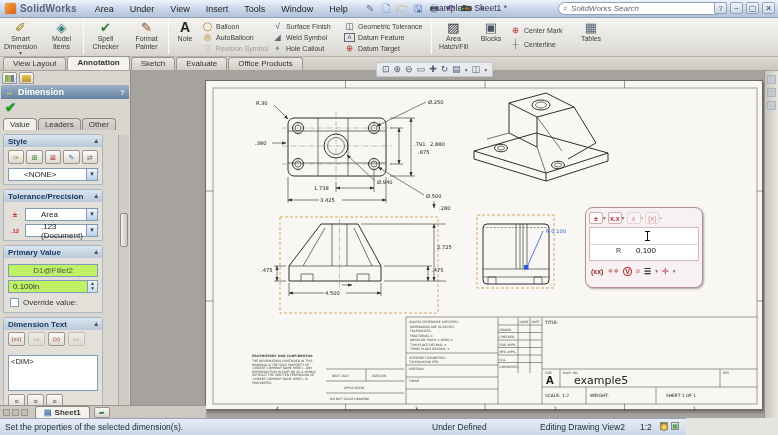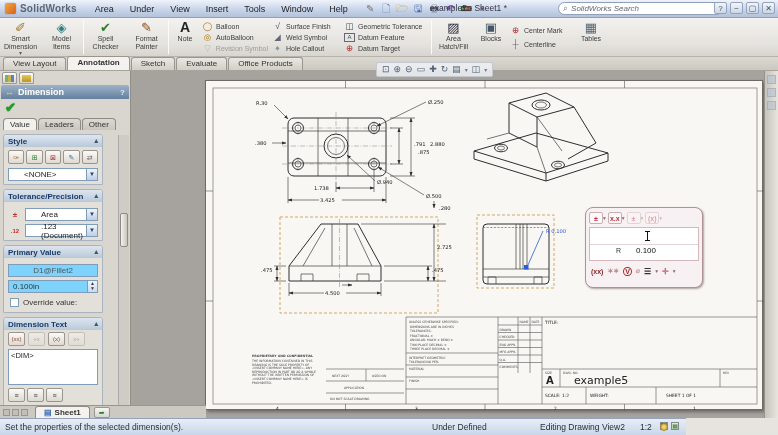--- a/index.html
+++ b/index.html
@@ -55,26 +55,26 @@
 .sect-h{height:12px;background:linear-gradient(#dde6ef,#b9c8d8);color:#1c3a66;font-size:8px;font-weight:bold;display:flex;align-items:center;padding:0 4px;border-radius:2px 2px 0 0}
 .sect-h .car{margin-left:auto;color:#456;font-size:7px}
 .sect-b{padding:3px 4px}
 .btnrow{display:flex;gap:2px;justify-content:flex-end}
 .sbtn{width:17px;height:14px;border:1px solid #9a958d;border-radius:2px;background:linear-gradient(#fbfaf8,#dedad2);font-size:7px;text-align:center;line-height:13px}
 .dd{margin-top:4px;height:13px;background:#fff;border:1px solid #7f9db9;display:flex;align-items:center;font-size:8px;padding-left:15px;color:#222;position:relative}
 .dd .ddb{position:absolute;right:0;top:0;width:11px;height:100%;background:linear-gradient(#eef3fa,#bcd0e8);border-left:1px solid #7f9db9;font-size:6px;text-align:center;line-height:11px;color:#345}
 .tolrow{display:flex;align-items:center;gap:3px;margin-top:3px}
 .tolic{width:14px;height:12px;font-size:8px;font-weight:bold;color:#c03030;text-align:center;line-height:12px}
 .tolrow .dd{margin-top:0;flex:1}
-.fld{margin-top:3px;height:13px;background:#7dd3fc;border:1px solid #7f9db9;font-size:8px;display:flex;align-items:center;justify-content:center;color:#333;position:relative}
+.fld{margin-top:3px;height:13px;background:#bef264;border:1px solid #7f9db9;font-size:8px;display:flex;align-items:center;justify-content:center;color:#333;position:relative}
 .fld.left{justify-content:flex-start;padding-left:4px}
 .spin{position:absolute;right:0;top:0;width:10px;height:100%;border-left:1px solid #7f9db9;background:linear-gradient(#f2f5fa,#ccd9ea);font-size:5px;line-height:5px;text-align:center;color:#345}
 .chkrow{display:flex;align-items:center;gap:4px;margin:5px 2px 2px;font-size:8px;color:#333}
 .chk{width:9px;height:9px;background:#fff;border:1px solid #7f9db9}
-.dimtxt{margin-top:3px;width:100%;height:36px;background:#fff;border:1px solid #7f9db9;font-size:7.5px;padding:1px 2px;color:#222}
+.dimtxt{margin-top:9px;width:100%;height:36px;background:#fff;border:1px solid #7f9db9;font-size:7.5px;padding:1px 2px;color:#222}
 .alignrow{display:flex;gap:2px;margin-top:3px;justify-content:flex-start}
 #panel-scroll{position:absolute;right:1px;top:64px;width:11px;height:270px;background:#cfccc5;border-left:1px solid #aaa}
 #panel-thumb{position:absolute;left:1px;top:78px;width:8px;height:34px;background:linear-gradient(90deg,#f2f1ee,#c9c5bd);border:1px solid #8f8b83;border-radius:2px}
 
 
 #canvas{position:absolute;left:131px;top:71px;width:633px;height:347px;background:#a6a39e}
 #sheet{position:absolute;left:205px;top:80px;width:558px;height:330px;background:#f9f7f3;border:1px solid #6e6a64;box-shadow:2px 2px 3px rgba(40,40,40,.45)}
 #sheet svg{display:block}
 #viewbar{position:absolute;left:376px;top:62px;height:15px;display:flex;align-items:center;gap:4px;padding:0 5px;background:rgba(238,241,246,.85);border:1px solid #c3c8cf;border-radius:2px}
 .vbi{font-size:9px;color:#4f6078;line-height:13px}

